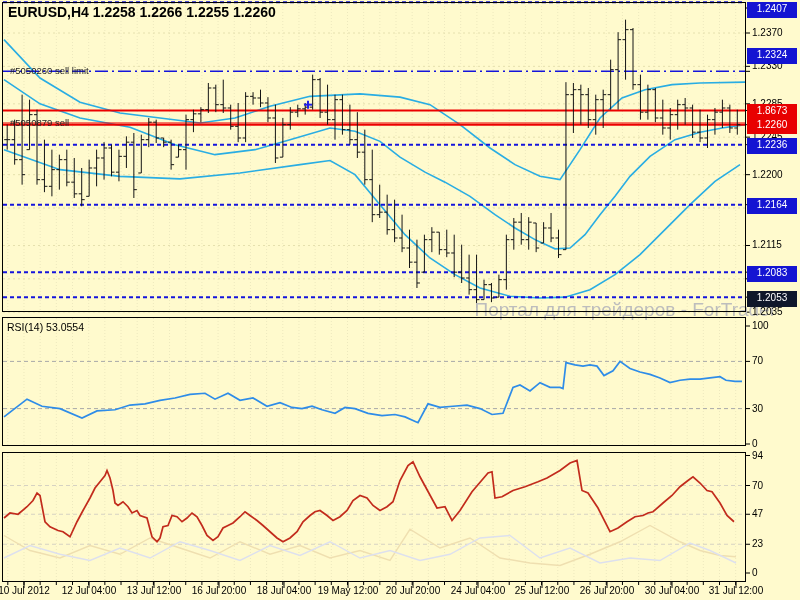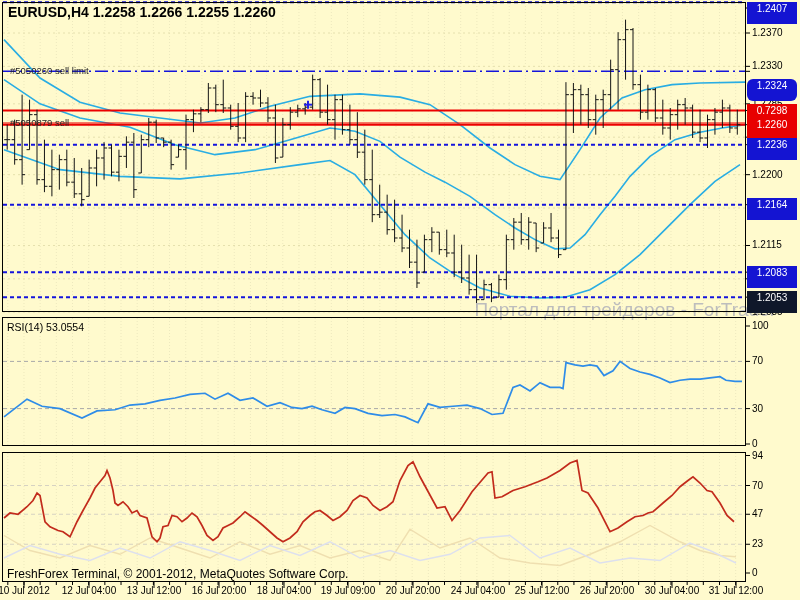--- a/index.html
+++ b/index.html
@@ -10,21 +10,21 @@
   #main-panel{left:2px;top:2px;width:744px;height:310px;}
   #rsi-panel{left:2px;top:317px;width:744px;height:129px;}
   #adx-panel{left:2px;top:452px;width:744px;height:130px;}
   #watermark{position:absolute;top:299px;right:24px;z-index:2;color:#BDBDBD;font-size:19px;white-space:nowrap;}
   #overlay{position:absolute;left:0;top:0;width:800px;height:600px;z-index:4;pointer-events:none;}
   #title{position:absolute;left:8px;top:4px;font-size:14px;font-weight:bold;color:#000;white-space:nowrap;}
   #rsi-label{position:absolute;left:7px;top:321px;font-size:10.5px;color:#000;white-space:nowrap;}
   #adx-label{position:absolute;left:7px;top:456px;font-size:10.5px;color:#000;white-space:nowrap;}
   #footer{position:absolute;left:7px;top:567px;font-size:12px;color:#000;white-space:nowrap;}
   .plabel{position:absolute;left:752px;font-size:10px;color:#000;white-space:nowrap;}
-  .badge{position:absolute;left:747px;width:50px;height:22px;font-size:10px;line-height:13px;
+  .badge{position:absolute;left:747px;width:50px;height:16px;font-size:10px;line-height:13px;
          text-align:center;color:#fff;white-space:nowrap;}
   .tlabel{position:absolute;top:585px;font-size:10px;color:#000;white-space:nowrap;transform:translateX(-50%);}
   .olabel{position:absolute;left:10px;font-size:9.5px;color:#222;white-space:nowrap;}
 </style>
 </head>
 <body>
 
 <div id="screen">
   <svg id="chart-svg" width="800" height="600">
       <line x1="7.8" y1="3" x2="7.8" y2="311" stroke="#EDE8BE" stroke-width="1" stroke-dasharray="1 2"></line>
@@ -584,33 +584,32 @@
   <div id="main-panel" class="panel"></div>
   <div id="rsi-panel" class="panel"></div>
   <div id="adx-panel" class="panel"></div>
 
   <div id="overlay">
     <div id="title">
       <span>EURUSD,H4</span>
       <span>1.2258 1.2266 1.2255 1.2260</span>
     </div>
     <div id="rsi-label">RSI(14) 53.0554</div>
-    <div id="footer">FreshForex Terminal, © 2001-2012, MetaQuotes Software Corp.</div>
     <div id="scale-layer">
         <div class="plabel" style="top: 27px;">1.2370</div>
         <div class="plabel" style="top: 60.332px;">1.2330</div>
         <div class="plabel" style="top: 97.8305px;">1.2285</div>
         <div class="plabel" style="top: 131.162px;">1.2245</div>
         <div class="plabel" style="top: 168.661px;">1.2200</div>
         <div class="plabel" style="top: 239.492px;">1.2115</div>
         <div class="plabel" style="top: 272.824px;">1.2075</div>
         <div class="plabel" style="top: 306.156px;">1.2035</div>
         <div class="badge" style="top: 1.5px; background: rgb(20, 20, 210);">1.2407</div>
-        <div class="badge" style="top: 79px; background: rgb(20, 20, 210); border-radius: 6px;">1.2324</div>
-        <div class="badge" style="top: 103.997px; background: rgb(232, 0, 0);">0.7298</div>
+        <div class="badge" style="top: 48px; background: rgb(20, 20, 210);">1.2324</div>
+        <div class="badge" style="top: 103.997px; background: rgb(232, 0, 0);">1.8673</div>
         <div class="badge" style="top: 118.163px; background: rgb(232, 0, 0);">1.2260</div>
         <div class="badge" style="top: 138.162px; background: rgb(20, 20, 210);">1.2236</div>
         <div class="badge" style="top: 198.16px; background: rgb(20, 20, 210);">1.2164</div>
         <div class="badge" style="top: 265.657px; background: rgb(20, 20, 210);">1.2083</div>
         <div class="badge" style="top: 290.656px; background: #0f172a;">1.2053</div>
         <div class="plabel" style="top: 320px;">100</div>
         <div class="plabel" style="top: 355.4px;">70</div>
         <div class="plabel" style="top: 402.6px;">30</div>
         <div class="plabel" style="top: 438px;">0</div>
         <div class="plabel" style="top: 449.5px;">94</div>
@@ -618,21 +617,21 @@
         <div class="plabel" style="top: 508.25px;">47</div>
         <div class="plabel" style="top: 538.25px;">23</div>
         <div class="plabel" style="top: 567px;">0</div>
       </div>
     <div id="time-layer">
         <div class="tlabel" style="left: 24px;">10 Jul 2012</div>
         <div class="tlabel" style="left: 89px;">12 Jul 04:00</div>
         <div class="tlabel" style="left: 154px;">13 Jul 12:00</div>
         <div class="tlabel" style="left: 219px;">16 Jul 20:00</div>
         <div class="tlabel" style="left: 284px;">18 Jul 04:00</div>
-        <div class="tlabel" style="left: 348px;">19 Jul 09:00</div>
+        <div class="tlabel" style="left: 348px;">19 May 12:00</div>
         <div class="tlabel" style="left: 413px;">20 Jul 20:00</div>
         <div class="tlabel" style="left: 478px;">24 Jul 04:00</div>
         <div class="tlabel" style="left: 542px;">25 Jul 12:00</div>
         <div class="tlabel" style="left: 607px;">26 Jul 20:00</div>
         <div class="tlabel" style="left: 672px;">30 Jul 04:00</div>
         <div class="tlabel" style="left: 736px;">31 Jul 12:00</div>
       </div>
     <div id="order-layer">
         <div class="olabel" style="top: 65.3318px;">#5050260 sell limit</div>
         <div class="olabel" style="top: 116.996px;">#5050879 sell</div>

